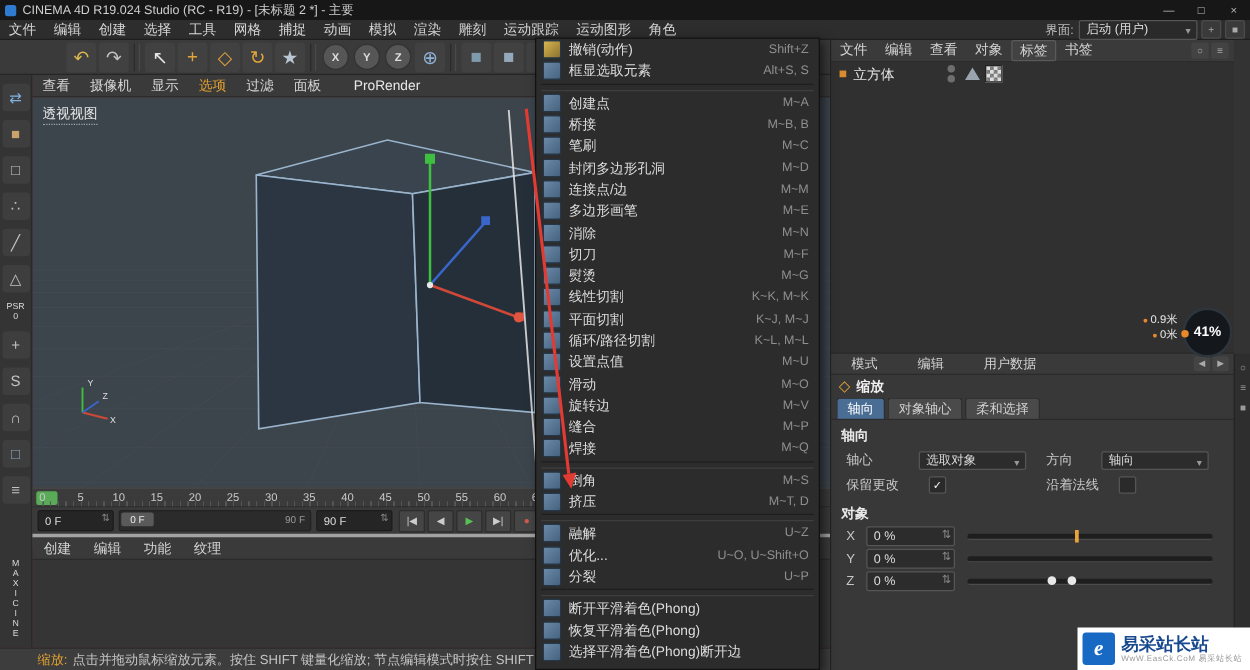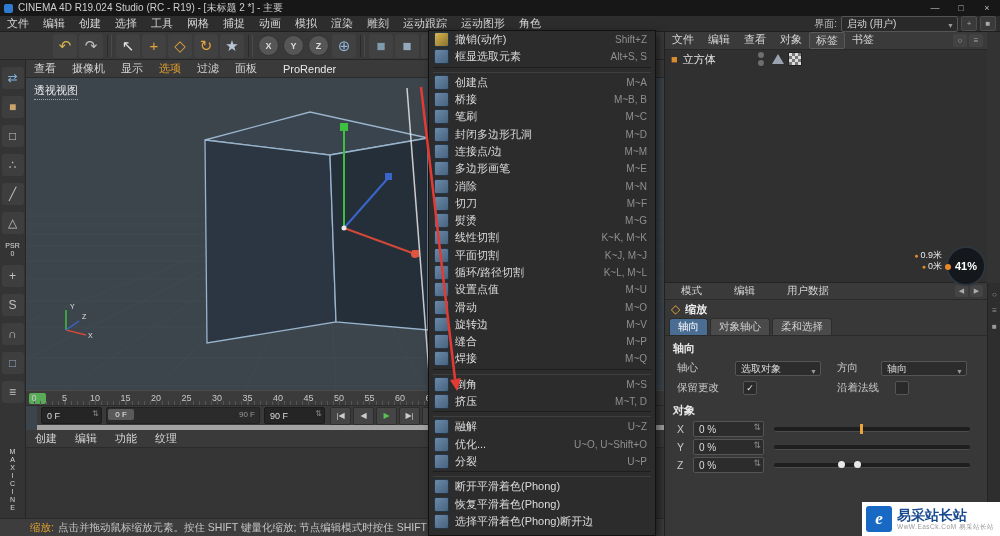--- a/index.html
+++ b/index.html
@@ -12,21 +12,21 @@
   .win-btns{margin-left:auto;display:flex;}
   .win-btn{width:26px;height:16px;display:flex;align-items:center;justify-content:center;
            font-size:9px;color:#bbb;}
   
   .menubar{position:absolute;left:0;top:16px;width:1000px;height:16px;background:#2d2d2d;
            display:flex;align-items:center;font-size:11px;border-bottom:1px solid #1f1f1f;box-sizing:border-box;}
   .mb-item{padding:0 7px;color:#d6d6d6;cursor:default;}
   .iface{margin-left:auto;display:flex;align-items:center;padding-right:4px;}
   .iface-label{font-size:10px;color:#bdbdbd;margin-right:4px;}
   .iface-dd{background:#2a2a2a;border:1px solid #555;border-radius:2px;font-size:10px;color:#ddd;
-            padding:0 24px 1px 5px;position:relative;min-width:86px;height:13px;line-height:13px;}
+            padding:0 2px 1px 5px;position:relative;min-width:86px;height:13px;line-height:13px;}
   .iface-dd .dd-arrow{position:absolute;right:3px;top:2px;font-size:7px;color:#999;}
   .iface-ic{width:14px;height:13px;margin-left:3px;background:#3a3a3a;border:1px solid #4c4c4c;border-radius:2px;
             display:flex;align-items:center;justify-content:center;font-size:8px;color:#aaa;}
   
   .toolbar{position:absolute;left:0;top:32px;width:664px;height:28px;background:#3a3a3a;
            display:flex;align-items:center;padding-left:52px;box-sizing:border-box;
            border-bottom:1px solid #262626;}
   .tb-icon{width:24px;height:24px;margin:0 1px;border-radius:3px;display:flex;align-items:center;
            justify-content:center;font-size:15px;background:#414141;}
   .tb-sep{width:3px;height:22px;margin:0 3px;border-left:1px solid #2a2a2a;border-right:1px solid #4a4a4a;}
@@ -48,22 +48,22 @@
   .vp-item.pro{margin-left:10px;color:#e8e8e8;}
   .viewport{position:absolute;left:26px;top:78px;width:638px;height:360px;background:#3c444c;overflow:hidden;}
   .vp-label{position:absolute;left:8px;top:5px;font-size:11px;color:#e6e6e6;border-bottom:1px dotted #9aa;padding-bottom:1px;}
   
   .ruler{position:absolute;left:26px;top:390px;width:638px;height:16px;background:#3b3b3b;
          border-top:1px solid #4a4a4a;border-bottom:1px solid #2c2c2c;box-sizing:border-box;}
   .ruler .minor{position:absolute;left:8px;bottom:0;width:560px;height:4px;
      background:repeating-linear-gradient(90deg,#555 0,#555 1px,transparent 1px,transparent 6.1px);}
   .playhead{position:absolute;left:3px;top:2px;width:17px;height:11px;background:#5aab57;border-radius:2px;}
   .rt-label{position:absolute;top:2px;transform:translateX(-50%);font-size:9px;color:#c9c9c9;}
-  .transport{position:absolute;left:37px;top:406px;width:638px;height:24px;background:#3a3a3a;
-             display:flex;align-items:center;padding-left:4px;box-sizing:border-box;border-bottom:5px solid #a3a3a3;}
+  .transport{position:absolute;left:26px;top:406px;width:638px;height:24px;background:#3a3a3a;
+             display:flex;align-items:center;padding-left:4px;box-sizing:border-box;border-bottom:3px solid #a3a3a3;}
   .tp-field{width:54px;height:15px;background:#252525;border:1px solid #1c1c1c;border-radius:2px;
             font-size:9px;color:#ddd;display:flex;align-items:center;padding-left:5px;position:relative;margin-right:4px;}
   .tp-spin{position:absolute;right:2px;top:1px;font-size:8px;color:#888;}
   .tp-slider{width:152px;height:15px;background:#2b2b2b;border:1px solid #222;border-radius:2px;
              position:relative;margin-right:4px;}
   .tp-handle{position:absolute;left:1px;top:1px;width:26px;height:11px;background:#5a5a5a;border-radius:2px;
              font-size:8px;color:#eee;display:flex;align-items:center;justify-content:center;}
   .tp-endlbl{position:absolute;right:4px;top:2px;font-size:8px;color:#999;}
   .tp-btn{width:19px;height:16px;background:#454545;border:1px solid #2d2d2d;border-radius:2px;
           margin:0 1px;display:flex;align-items:center;justify-content:center;font-size:8px;color:#ccc;}

